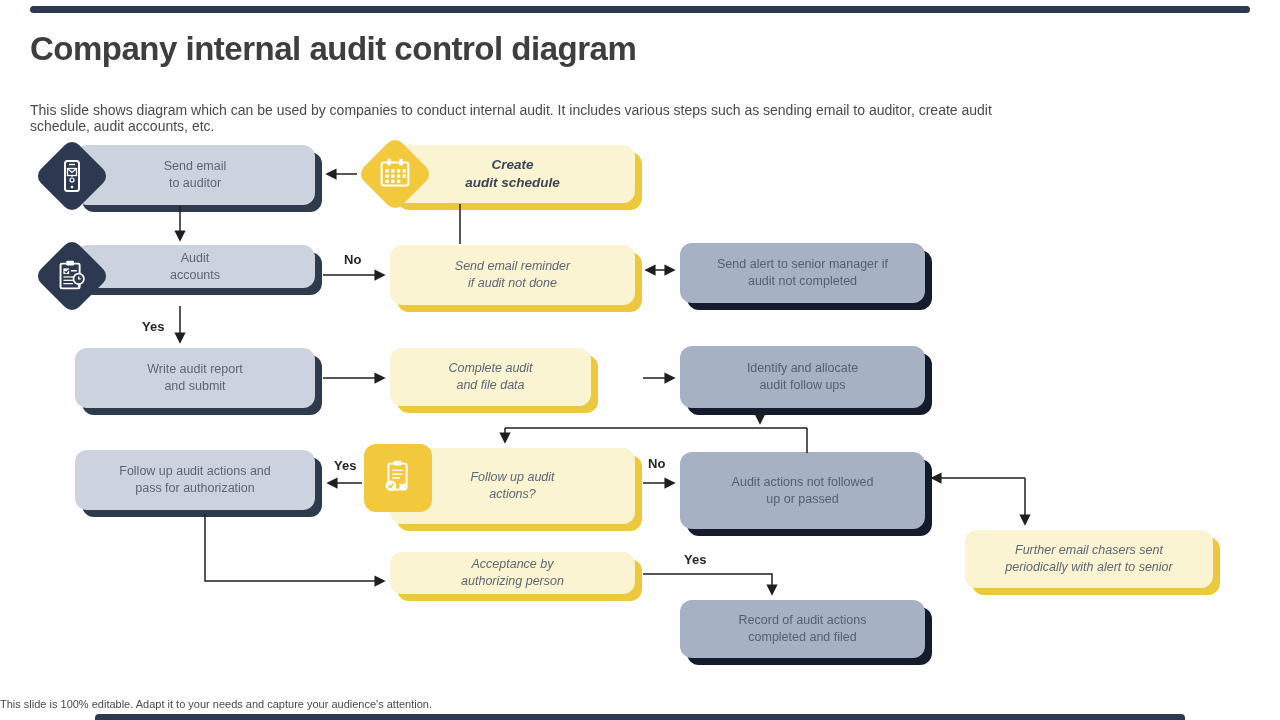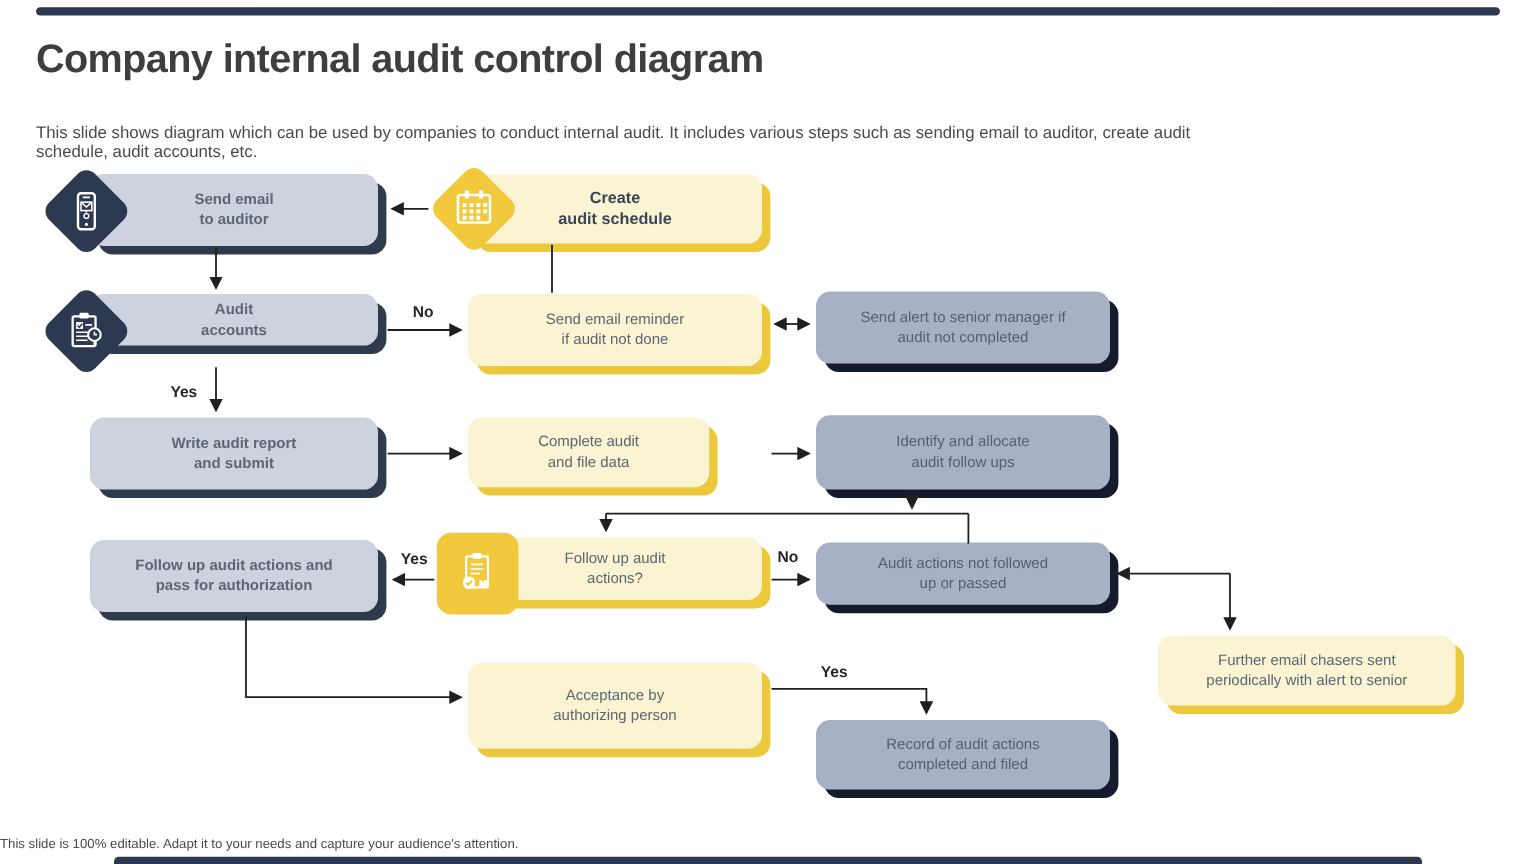--- a/index.html
+++ b/index.html
@@ -22,22 +22,22 @@
   .page-footer {
     position:absolute; left:0; right:0; top:698px; 
     font-size:11px; color:#4a4a4a; z-index:2;
   }
 
   .node {
     position:absolute; border-radius:12px; display:flex; align-items:center;
     justify-content:center; text-align:center; z-index:2; box-sizing:border-box;
     padding:4px 10px; cursor:default;
   }
-  .node.gray   { background:var(--gray-fill);   box-shadow:7px 7px 0 var(--gray-shadow);font-weight:bold; }
-  .node.yellow { background:var(--yellow-fill); box-shadow:7px 7px 0 var(--yellow-shadow); }
+  .node.gray   { background:var(--gray-fill);   box-shadow:7px 7px 0 var(--gray-shadow); }
+  .node.yellow { background:var(--yellow-fill); box-shadow:7px 7px 0 var(--yellow-shadow);font-style:italic; }
   .node.dark   { background:var(--dark-fill);   box-shadow:7px 7px 0 var(--dark-shadow); }
   .node-label { white-space:pre-line; font-size:12.5px; line-height:17px; color:#5d6675; }
   .node.dark .node-label { color:#556073; }
   .node-label.emphasis { font-weight:bold; color:#3a4559; font-size:13.5px; line-height:18px; }
 
   .diamond {
     position:absolute; width:54px; height:54px; border-radius:10px;
     transform:rotate(45deg); z-index:6; display:flex; align-items:center; justify-content:center;
   }
   .diamond.navy  { background:var(--navy-diamond); }
@@ -180,48 +180,48 @@
 </div>
 <div class="node dark" style="left:680px;top:346px;width:245px;height:62px">
   <span class="node-label">Identify and allocate
 audit follow ups</span>
 </div>
 
 <div class="node gray" style="left:75px;top:450px;width:240px;height:60px">
   <span class="node-label">Follow up audit actions and
 pass for authorization</span>
 </div>
-<div class="node yellow" style="left:390px;top:448px;width:245px;height:52px">
+<div class="node yellow" style="left:390px;top:448px;width:245px;height:76px">
   <span class="node-label">Follow up audit
 actions?</span>
 </div>
 <div class="icon-square" style="left:364px;top:444px">
   <svg width="44" height="44" viewBox="0 0 46 46">
     <rect x="13" y="8" width="19" height="27" rx="1.5" fill="none" stroke="#fff" stroke-width="2"></rect>
     <rect x="18.5" y="5" width="8" height="5" rx="1" fill="#fff"></rect>
     <line x1="17" y1="15" x2="28" y2="15" stroke="#fff" stroke-width="1.5"></line>
     <line x1="17" y1="19" x2="28" y2="19" stroke="#fff" stroke-width="1.5"></line>
     <line x1="17" y1="23" x2="25" y2="23" stroke="#fff" stroke-width="1.5"></line>
     <circle cx="15.5" cy="31" r="5.5" fill="#fff"></circle>
     <path d="M13 31 l1.8 1.8 l3.4 -3.8" stroke="#f2c93c" stroke-width="1.8" fill="none"></path>
     <rect x="24.5" y="29" width="2.5" height="6" fill="#fff"></rect>
     <path d="M27 30.5 l2.6 -2.2 l1.8 1.6 l-1 5.1 l-3.4 0 z" fill="#fff"></path>
   </svg>
 </div>
 
-<div class="node dark" style="left:680px;top:452px;width:245px;height:52px">
+<div class="node dark" style="left:680px;top:452px;width:245px;height:77px">
   <span class="node-label">Audit actions not followed
 up or passed</span>
 </div>
 
 <div class="node yellow" style="left:965px;top:530px;width:248px;height:58px">
   <span class="node-label">Further email chasers sent
 periodically with alert to senior</span>
 </div>
 
-<div class="node yellow" style="left:390px;top:552px;width:245px;height:72px">
+<div class="node yellow" style="left:390px;top:552px;width:245px;height:42px">
   <span class="node-label">Acceptance by
 authorizing person</span>
 </div>
 <div class="node dark" style="left:680px;top:600px;width:245px;height:58px">
   <span class="node-label">Record of audit actions
 completed and filed</span>
 </div>
 
 </body></html>

